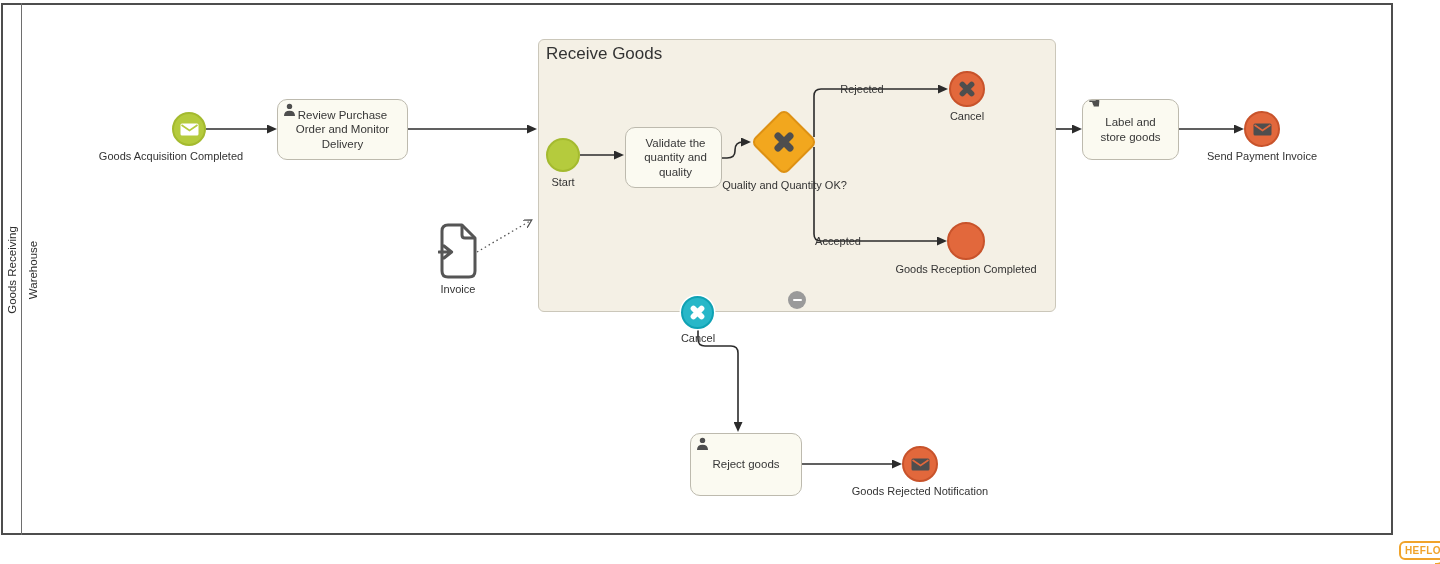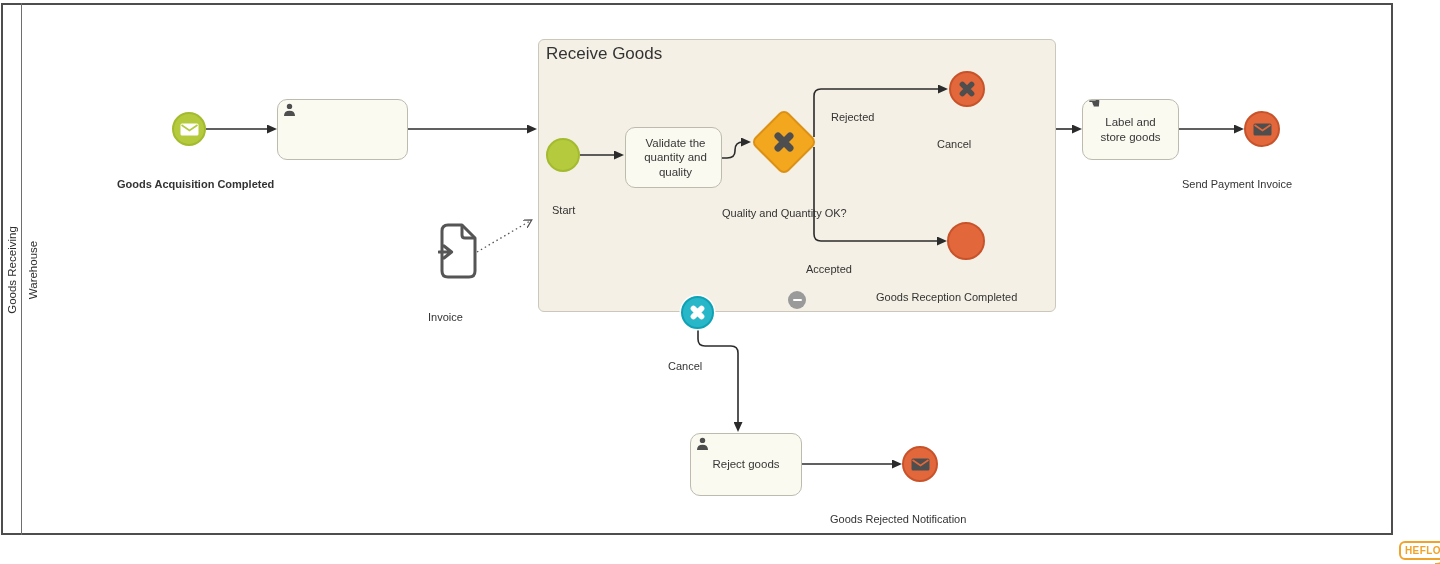--- a/index.html
+++ b/index.html
@@ -34,21 +34,21 @@
   .ev-orange { background:#e2683c; border:2.5px solid #c8532b; }
   .ev-teal   { background:#28b7c8; border:2px solid #0fa2b4; box-shadow:0 0 0 1.5px #ffffff; }
   .ev-gray   { background:#9a9a9a; border:none; }
   
   .gateway { position:absolute; left:760px; top:118px; width:48px; height:48px;
              background:#f2a71e; border:2px solid #dd9114; border-radius:7px;
              transform:rotate(45deg); box-sizing:border-box; }
   .gateway-x { width:100%; height:100%; display:flex; align-items:center; justify-content:center;
              transform:rotate(-45deg); }
   
-  .label { position:absolute; font-size:11px; color:#333; text-align:left; line-height:1.2;margin-top:28px; }
+  .label { position:absolute; font-size:11px; color:#333; text-align:center; line-height:1.2; }
   
   .invoice { position:absolute; left:438px; top:222px; line-height:0; }
   
   .logo { position:absolute; left:1399px; top:541px; height:15px; line-height:15px;
           border:2px solid #f0a32a; border-radius:6px; padding:0 4px; background:#fff;
           color:#f0a32a; font-weight:bold; font-size:10px; letter-spacing:.4px; }
   .logo::after { content:""; position:absolute; right:-1px; bottom:-7px; width:9px; height:9px;
           border:2px solid #f0a32a; border-top:none; border-left:none;
           border-radius:0 0 9px 0; background:transparent; }
 </style>
@@ -91,33 +91,34 @@
   </svg>
 
   <div class="event ev-green" style="left:172px; top:112px; width:34px; height:34px;">
     <span style="line-height:0;">
       <svg width="19" height="13" viewBox="0 0 19 13">
         <rect x="0.5" y="0.5" width="18" height="12" rx="1.5" fill="#ffffff"></rect>
         <path d="M1.5 2 L9.5 7.5 L17.5 2" fill="none" stroke="#b5cb3d" stroke-width="1.6"></path>
       </svg>
     </span>
   </div>
-  <div class="label" style="left:117px; top:150px; width:160px;font-weight:bold;">Goods Acquisition Completed</div>
+  <div class="label" style="left:91px; top:150px; width:160px;">Goods Acquisition Completed</div>
 
   <div class="task" style="left:277px; top:99px; width:131px; height:61px;">
     <span class="corner-icon">
       <svg width="13" height="13" viewBox="0 0 13 13">
         <circle cx="6.5" cy="3.4" r="2.7" fill="#4e4e4e"></circle>
         <path d="M1 13 q0 -5.2 5.5 -5.2 q5.5 0 5.5 5.2 z" fill="#4e4e4e"></path>
       </svg>
     </span>
+    <span>Review Purchase Order and Monitor Delivery</span>
   </div>
 
   <div class="event ev-green" style="left:546px; top:138px; width:34px; height:34px;"></div>
-  <div class="label" style="left:538px; top:176px; width:50px;padding-left:14px;">Start</div>
+  <div class="label" style="left:538px; top:176px; width:50px;">Start</div>
 
   <div class="task" style="left:625px; top:127px; width:97px; height:61px;padding-left:12px;">
     <span>Validate the quantity and quality</span>
   </div>
 
   <div class="gateway">
     <div class="gateway-x">
       <svg width="28" height="28" viewBox="0 0 28 28">
         <path d="M8 8 L20 20 M20 8 L8 20" stroke="#4e4e4e" stroke-width="7" stroke-linecap="round" fill="none"></path>
       </svg>

